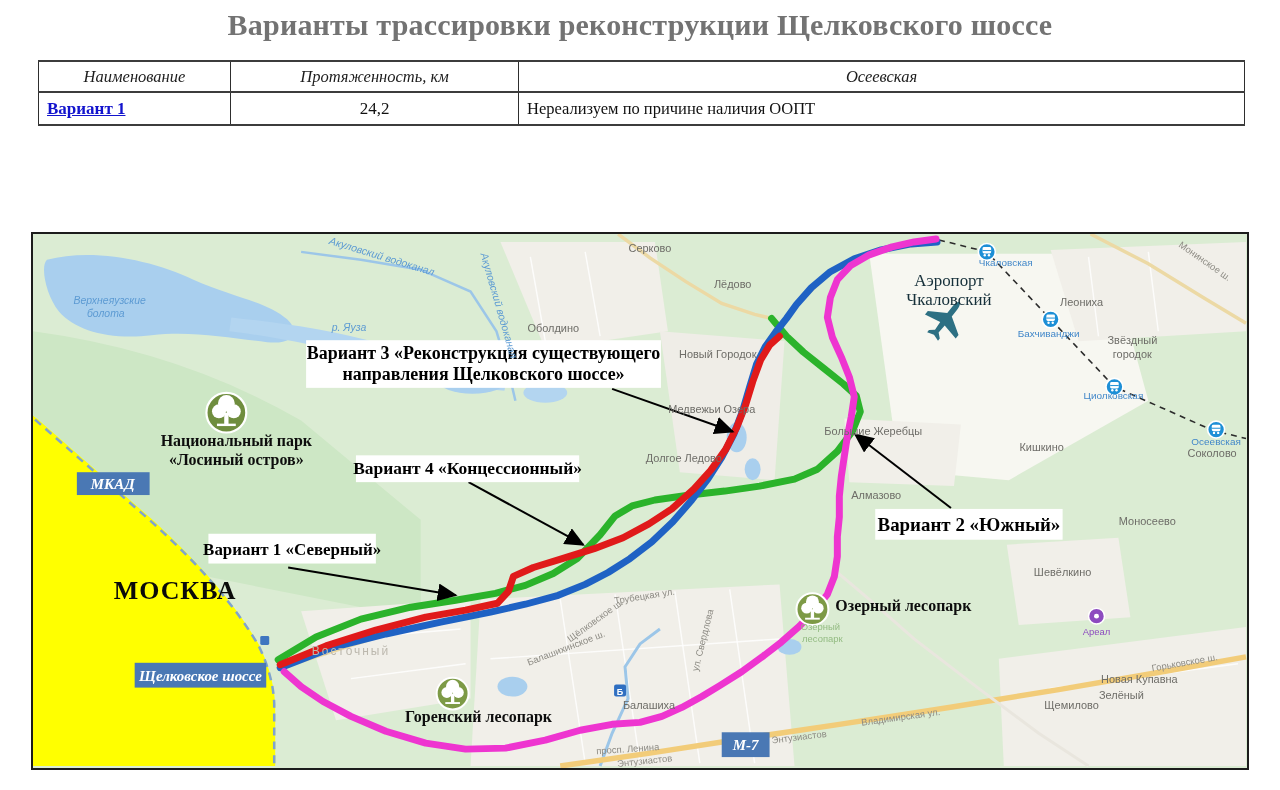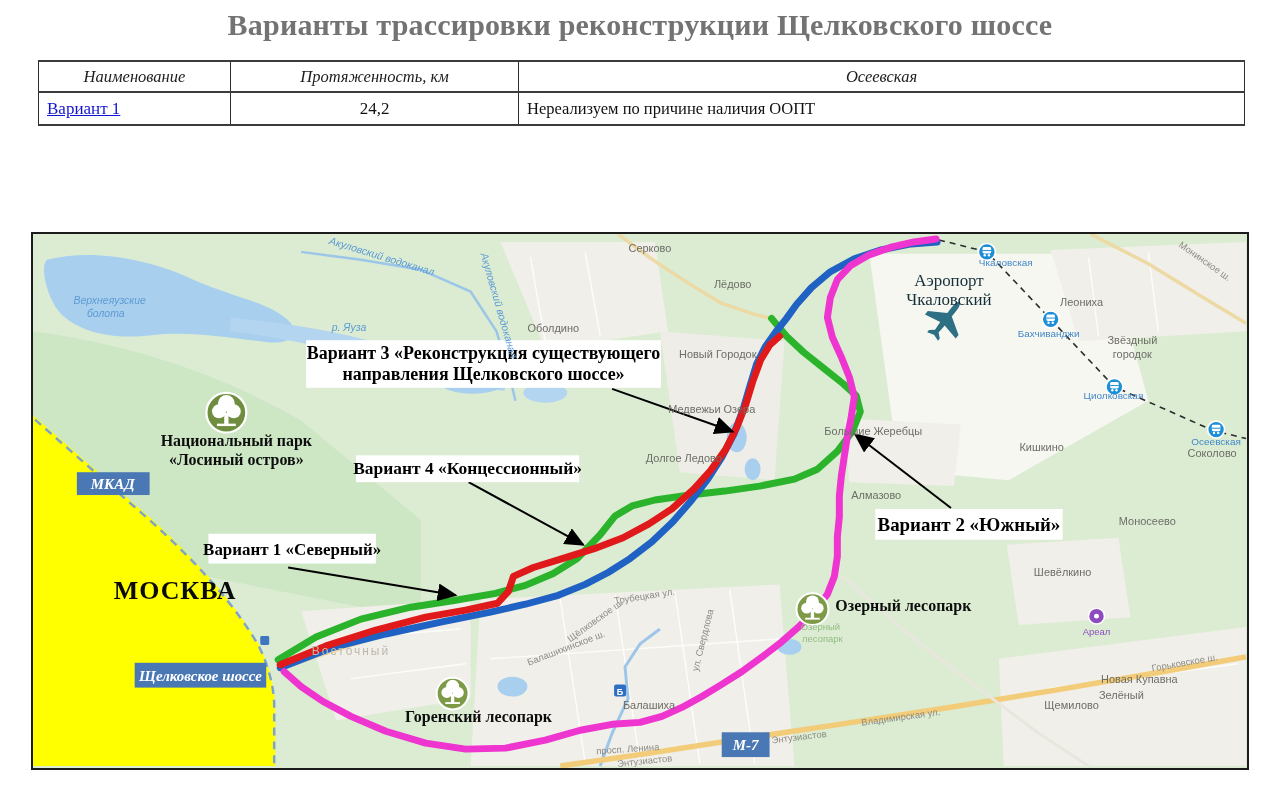--- a/index.html
+++ b/index.html
@@ -9,21 +9,21 @@
   #title{position:absolute;left:0;right:0;top:8px;text-align:center;
          font-size:30px;font-weight:bold;color:#737373;letter-spacing:.2px;}
   
   #tbl{position:absolute;left:38px;top:60px;width:1206px;border-collapse:collapse;
        table-layout:fixed;}
   #tbl col.c1{width:192px}#tbl col.c2{width:288px}#tbl col.c3{width:726px}
   #tbl th,#tbl td{border:1px solid #2e2e2e;border-top:2.5px solid #3c3c3c;
        border-bottom:2.5px solid #3c3c3c;padding:0 8px;background:#fff;margin-top:48px;}
   #tbl th{height:29px;font-style:italic;font-weight:normal;font-size:16.5px;color:#1c1c1c;text-align:center;}
   #tbl td{height:31px;font-size:17px;color:#111;}
-  #tbl td.name{font-weight:normal;color:#1213cd;text-decoration:underline;font-size:17px;}
+  #tbl td.name{font-weight:bold;color:#1213cd;text-decoration:underline;font-size:17px;}
   #tbl td.len{text-align:center;font-family:Liberation Serif, serif;}
   #tbl td.note{font-size:16.5px;}
   
   #map{position:absolute;left:31px;top:232px;width:1218px;height:538px;
        border:2px solid #1c1c1c;box-sizing:border-box;background:#ddeed6;}
   #map svg{display:block;width:100%;height:100%;}
   text{user-select:none;}
   .t-town{font-family:"Liberation Sans",sans-serif;font-size:11px;fill:#6e6d68;}
   .t-faint{font-family:"Liberation Sans",sans-serif;font-size:12px;fill:#bcb8ae;letter-spacing:2px;}
   .t-sta{font-family:"Liberation Sans",sans-serif;font-size:10px;fill:#4187c9;}

